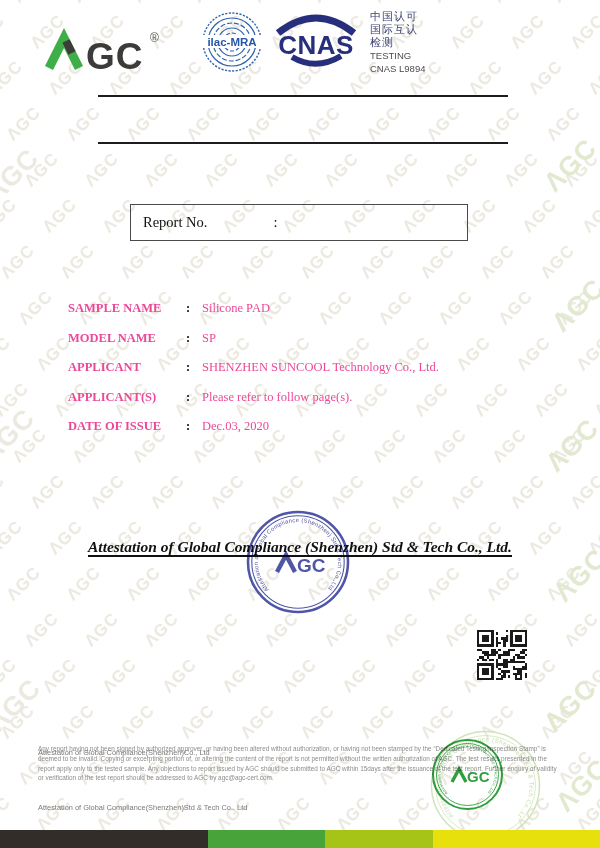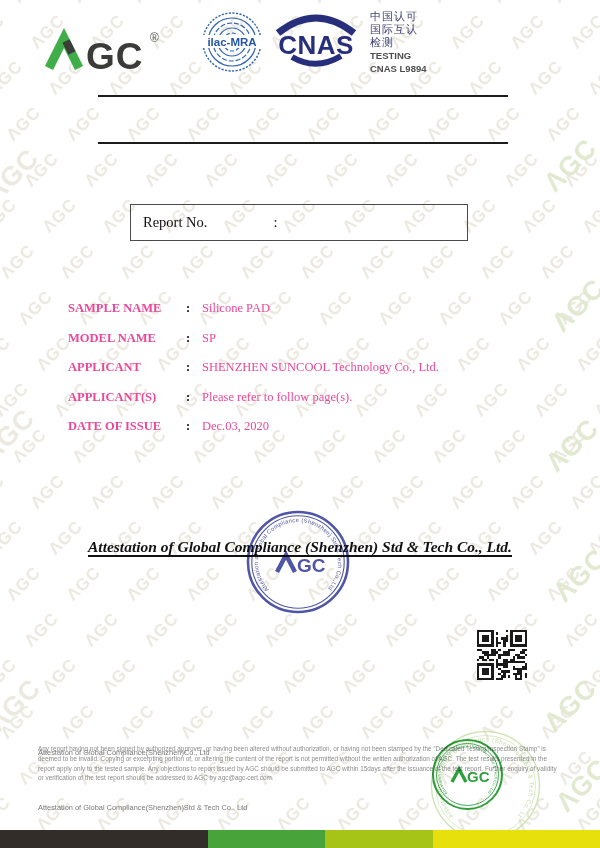--- a/index.html
+++ b/index.html
@@ -18,21 +18,21 @@
   }
   .wm.big { font-size:27px; }
   .wm.green { color:#e1e9d0; }
   
   .content { position:absolute; inset:0; z-index:1; }
   
   .agc-logo { position:absolute; left:42px; top:26px; }
   .cert-logos { position:absolute; left:200px; top:8px; display:flex; align-items:center; }
   .accred { margin-left:8px; font-family:"Liberation Sans", sans-serif; line-height:13px; }
   .accred .zh { font-size:11px; color:#3a3f6e; letter-spacing:1px; }
-  .accred .en { font-size:9.5px; font-weight:bold; color:#4d4d4d; }
+  .accred .en { font-size:9.5px; font-weight:normal; color:#4d4d4d; }
   .rule { position:absolute; left:98px; width:410px; height:2px; background:#1c1c1c; }
   .doc-title {
     position:absolute; left:0; right:0; top:100px; text-align:center;
     font-size:22px; font-weight:bold; color:#111; letter-spacing:0.5px;
   }
   
   .report-box {
     position:absolute; left:130px; top:204px; width:338px; height:37px;
     border:1px solid #4a4a4a; display:flex; align-items:center;
     font-size:14.5px; color:#111;

